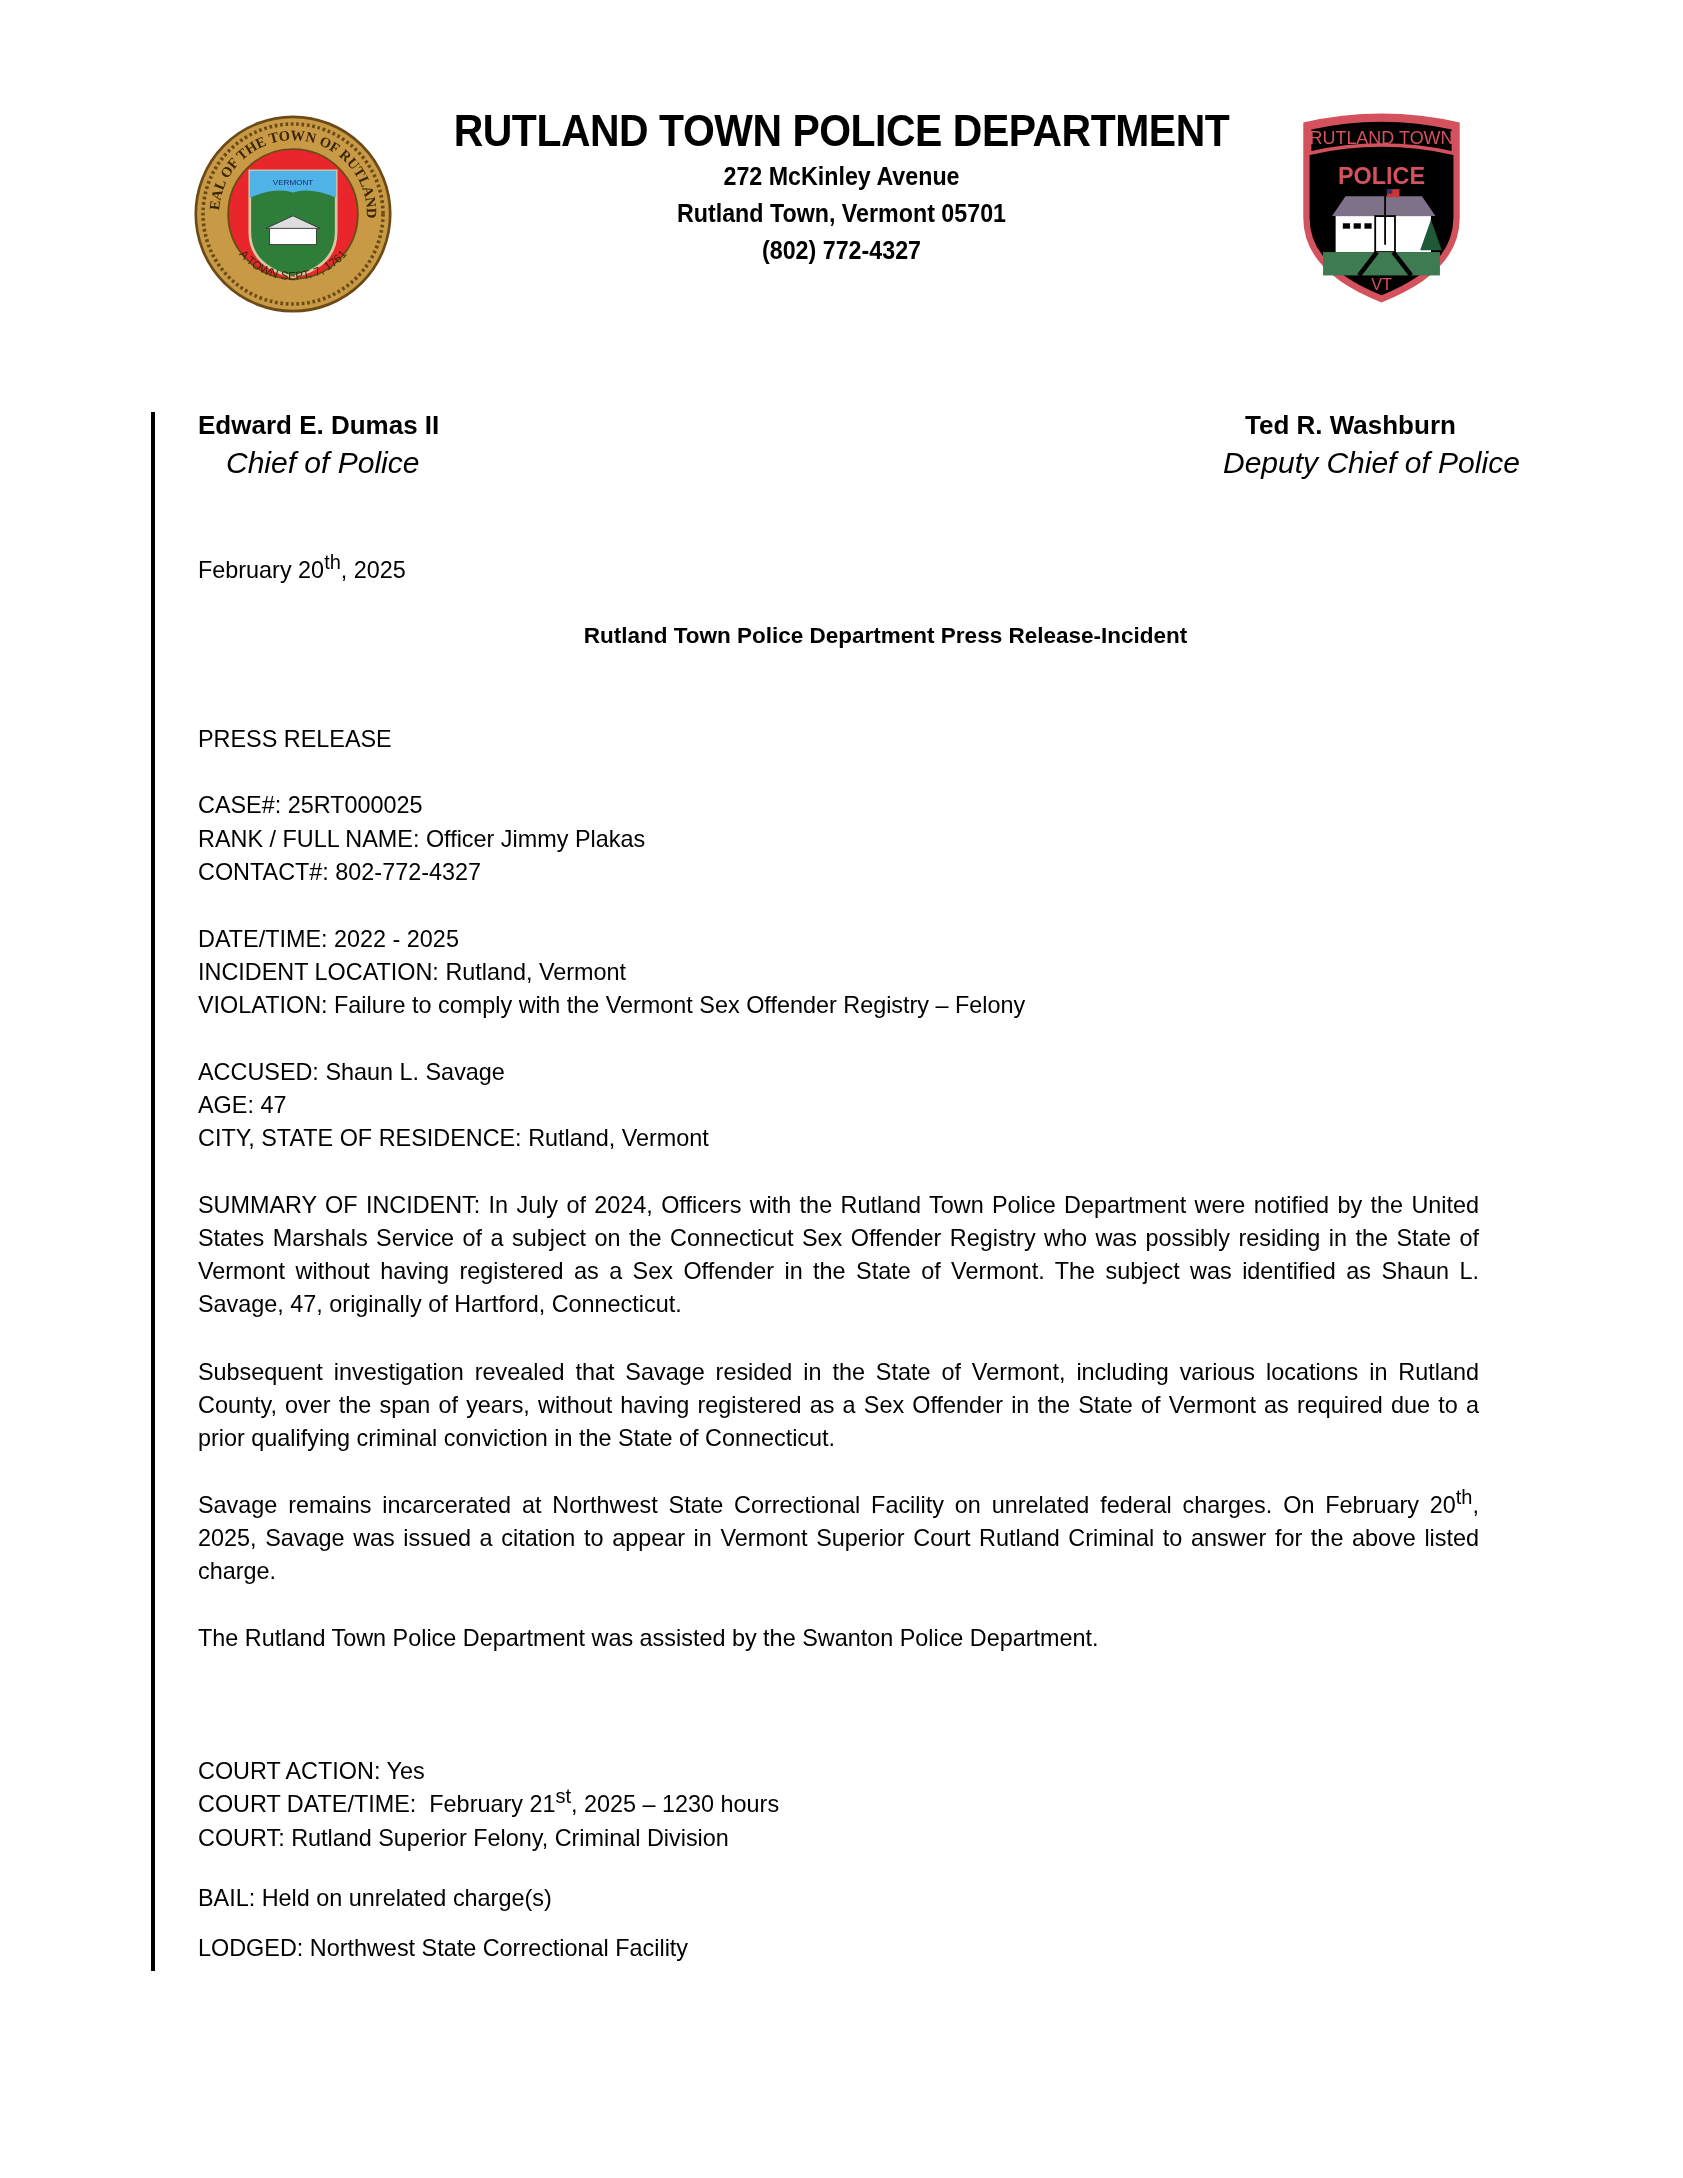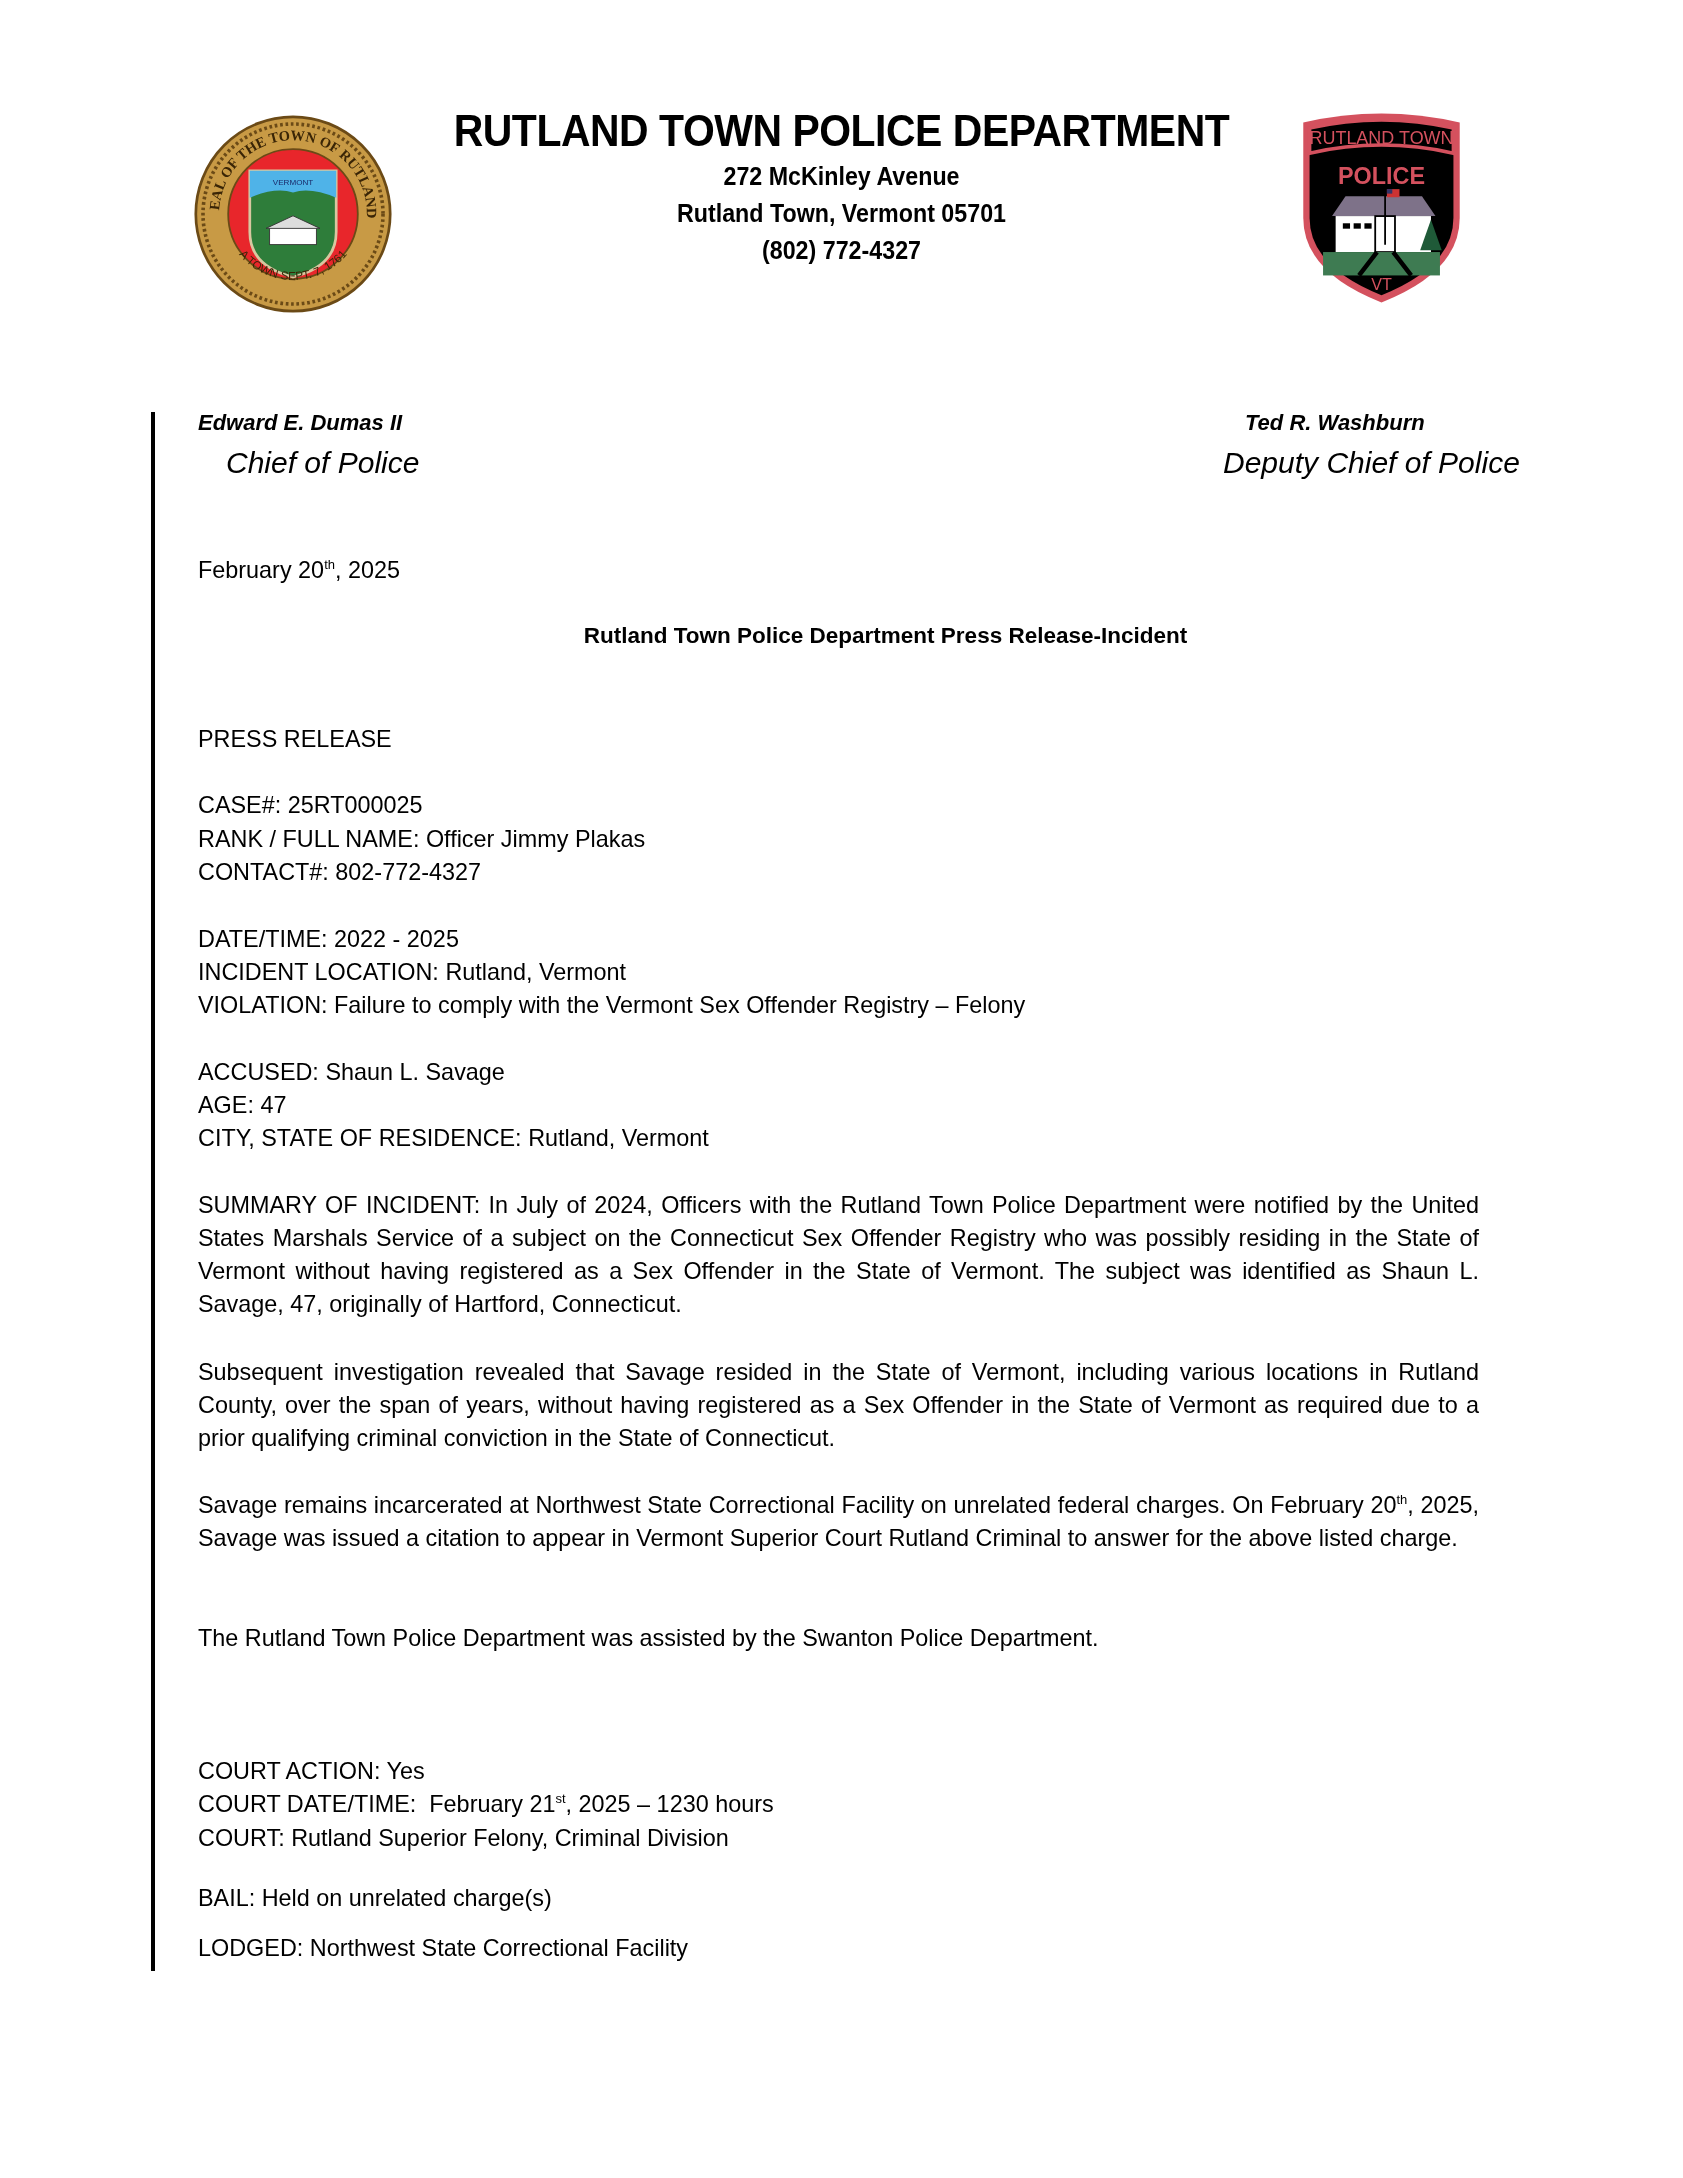--- a/index.html
+++ b/index.html
@@ -5,26 +5,26 @@
   html, body { margin: 0; padding: 0; background: #ffffff; }
   body { width: 1683px; height: 2178px; position: relative; overflow: hidden;
          font-family: "Liberation Sans", "DejaVu Sans", sans-serif; color: #000; }
   .abs { position: absolute; }
   .letterhead-title { left: 0; width: 1683px; top: 106px; text-align: center;
     font-size: 44px; font-weight: bold; letter-spacing: -0.5px; transform: scaleX(0.93); transform-origin: 50% 50%; }
   .addr { left: 0; width: 1683px; text-align: center; font-size: 25px; font-weight: bold; transform: scaleX(0.93); }
   .seal { left: 194px; top: 115px; width: 198px; height: 198px; }
   .patch { left: 1296px; top: 110px; width: 171px; height: 196px; }
   .vbar { left: 151px; top: 412px; width: 3.6px; height: 1559px; background: #000; }
-  .name { font-size: 22px; font-weight: bold; font-style: italic; }
+  .name { font-size: 26px; font-weight: bold; }
   .title-it { font-size: 30px; font-style: italic; }
   .body-text { font-size: 23.4px; line-height: 33px; }
   .field { left: 198px; font-size: 23.4px; line-height: 33px; white-space: nowrap; }
   .para { left: 198px; width: 1281px; font-size: 23.4px; line-height: 33px; text-align: justify; }
-  sup { font-size: 13px; line-height: 0; vertical-align: super; }
+  sup { font-size: 20px; line-height: 0; vertical-align: super; }
   .subject { left: 0; width: 1683px; text-align: center; top: 623px; font-size: 22.5px; font-weight: bold; padding-left: 88px; box-sizing: border-box; }
 </style>
 </head>
 <body>
 
 <div class="abs seal">
   <svg width="198" height="198" viewBox="0 0 220 220">
     <circle cx="110" cy="110" r="108" fill="#C89A45" stroke="#6b4a16" stroke-width="3"></circle>
     <circle cx="110" cy="110" r="100" fill="none" stroke="#6b4a16" stroke-width="4" stroke-dasharray="3 3"></circle>
     <circle cx="110" cy="110" r="72" fill="#E8262B" stroke="#6b4a16" stroke-width="2"></circle>

